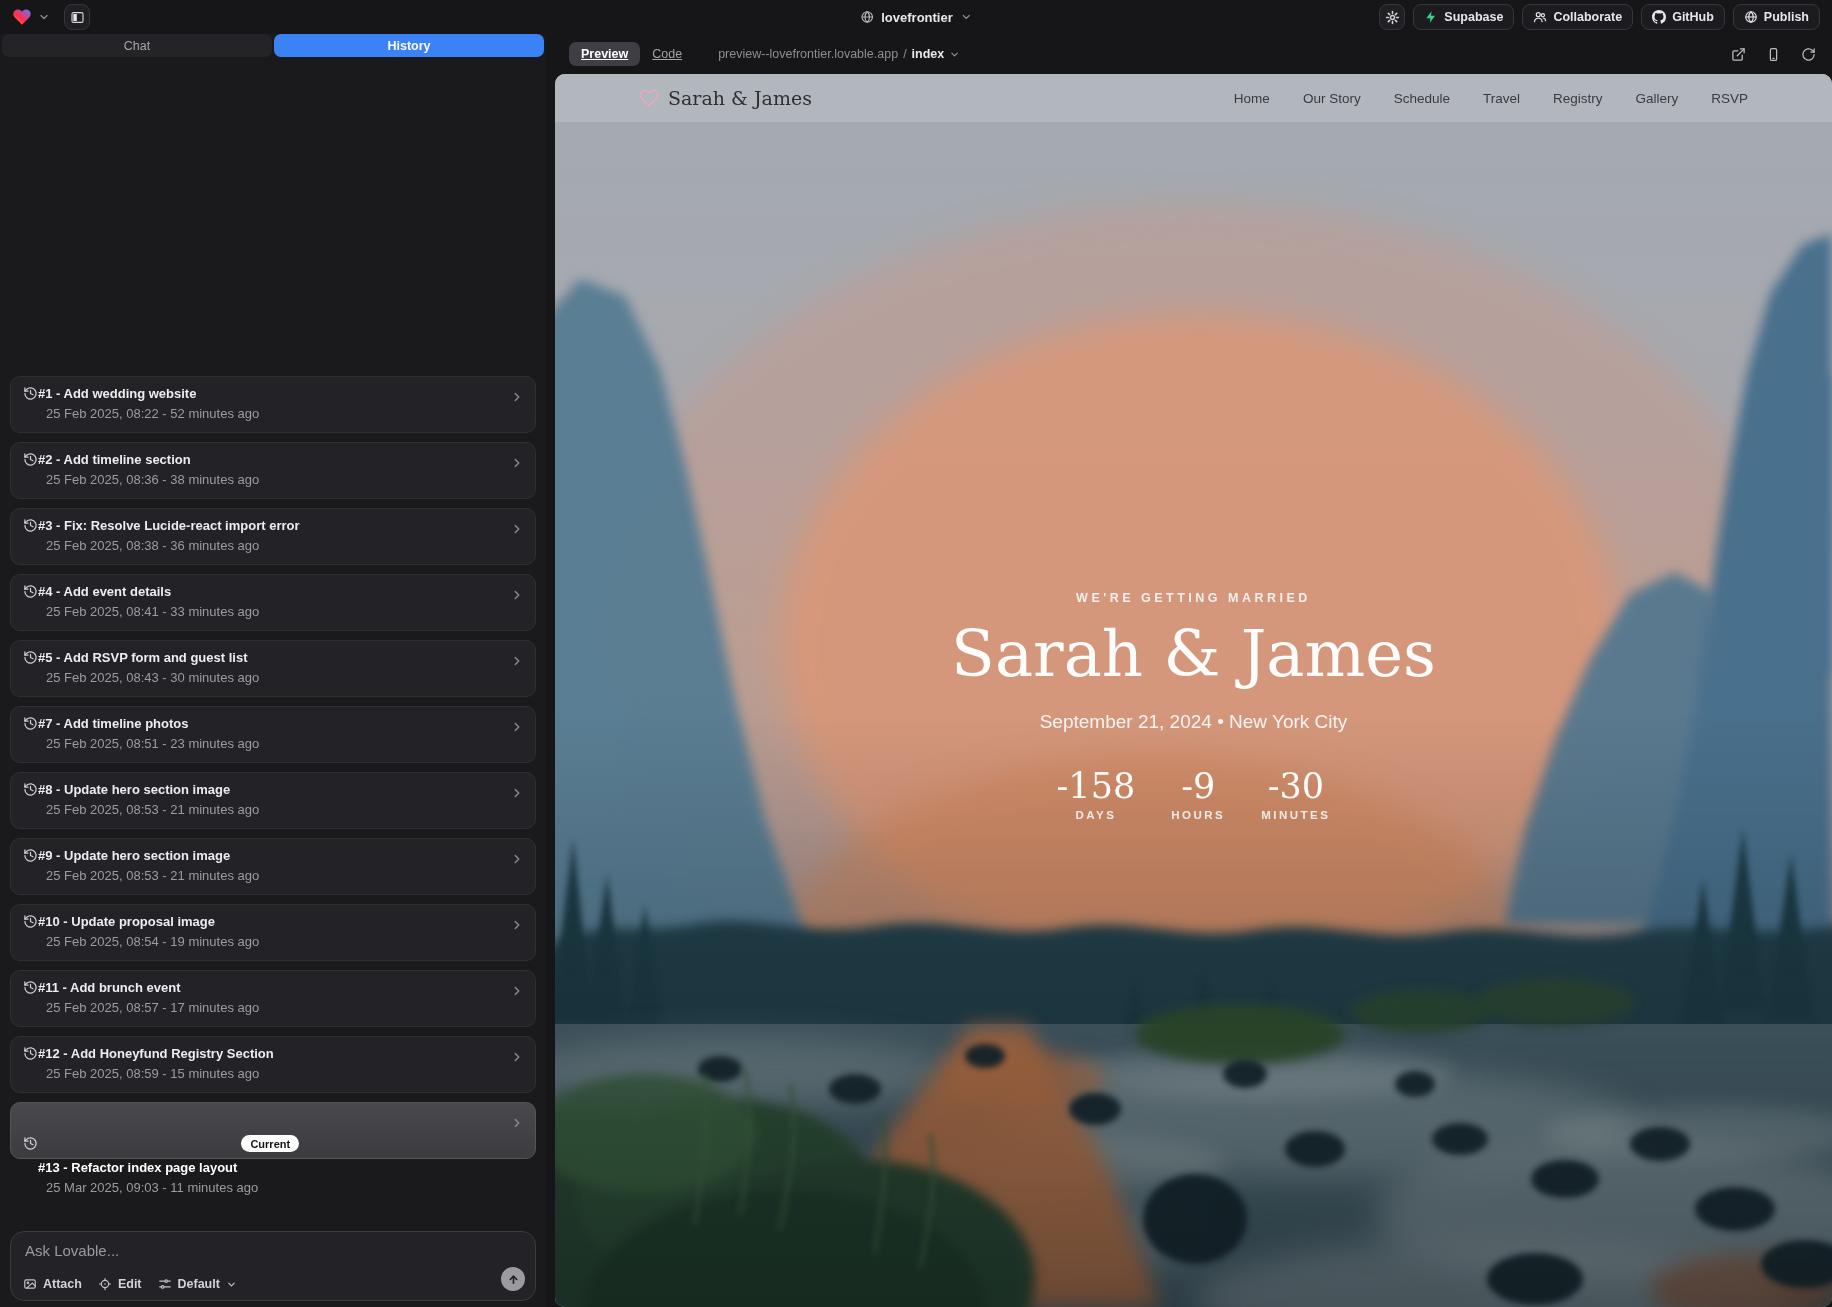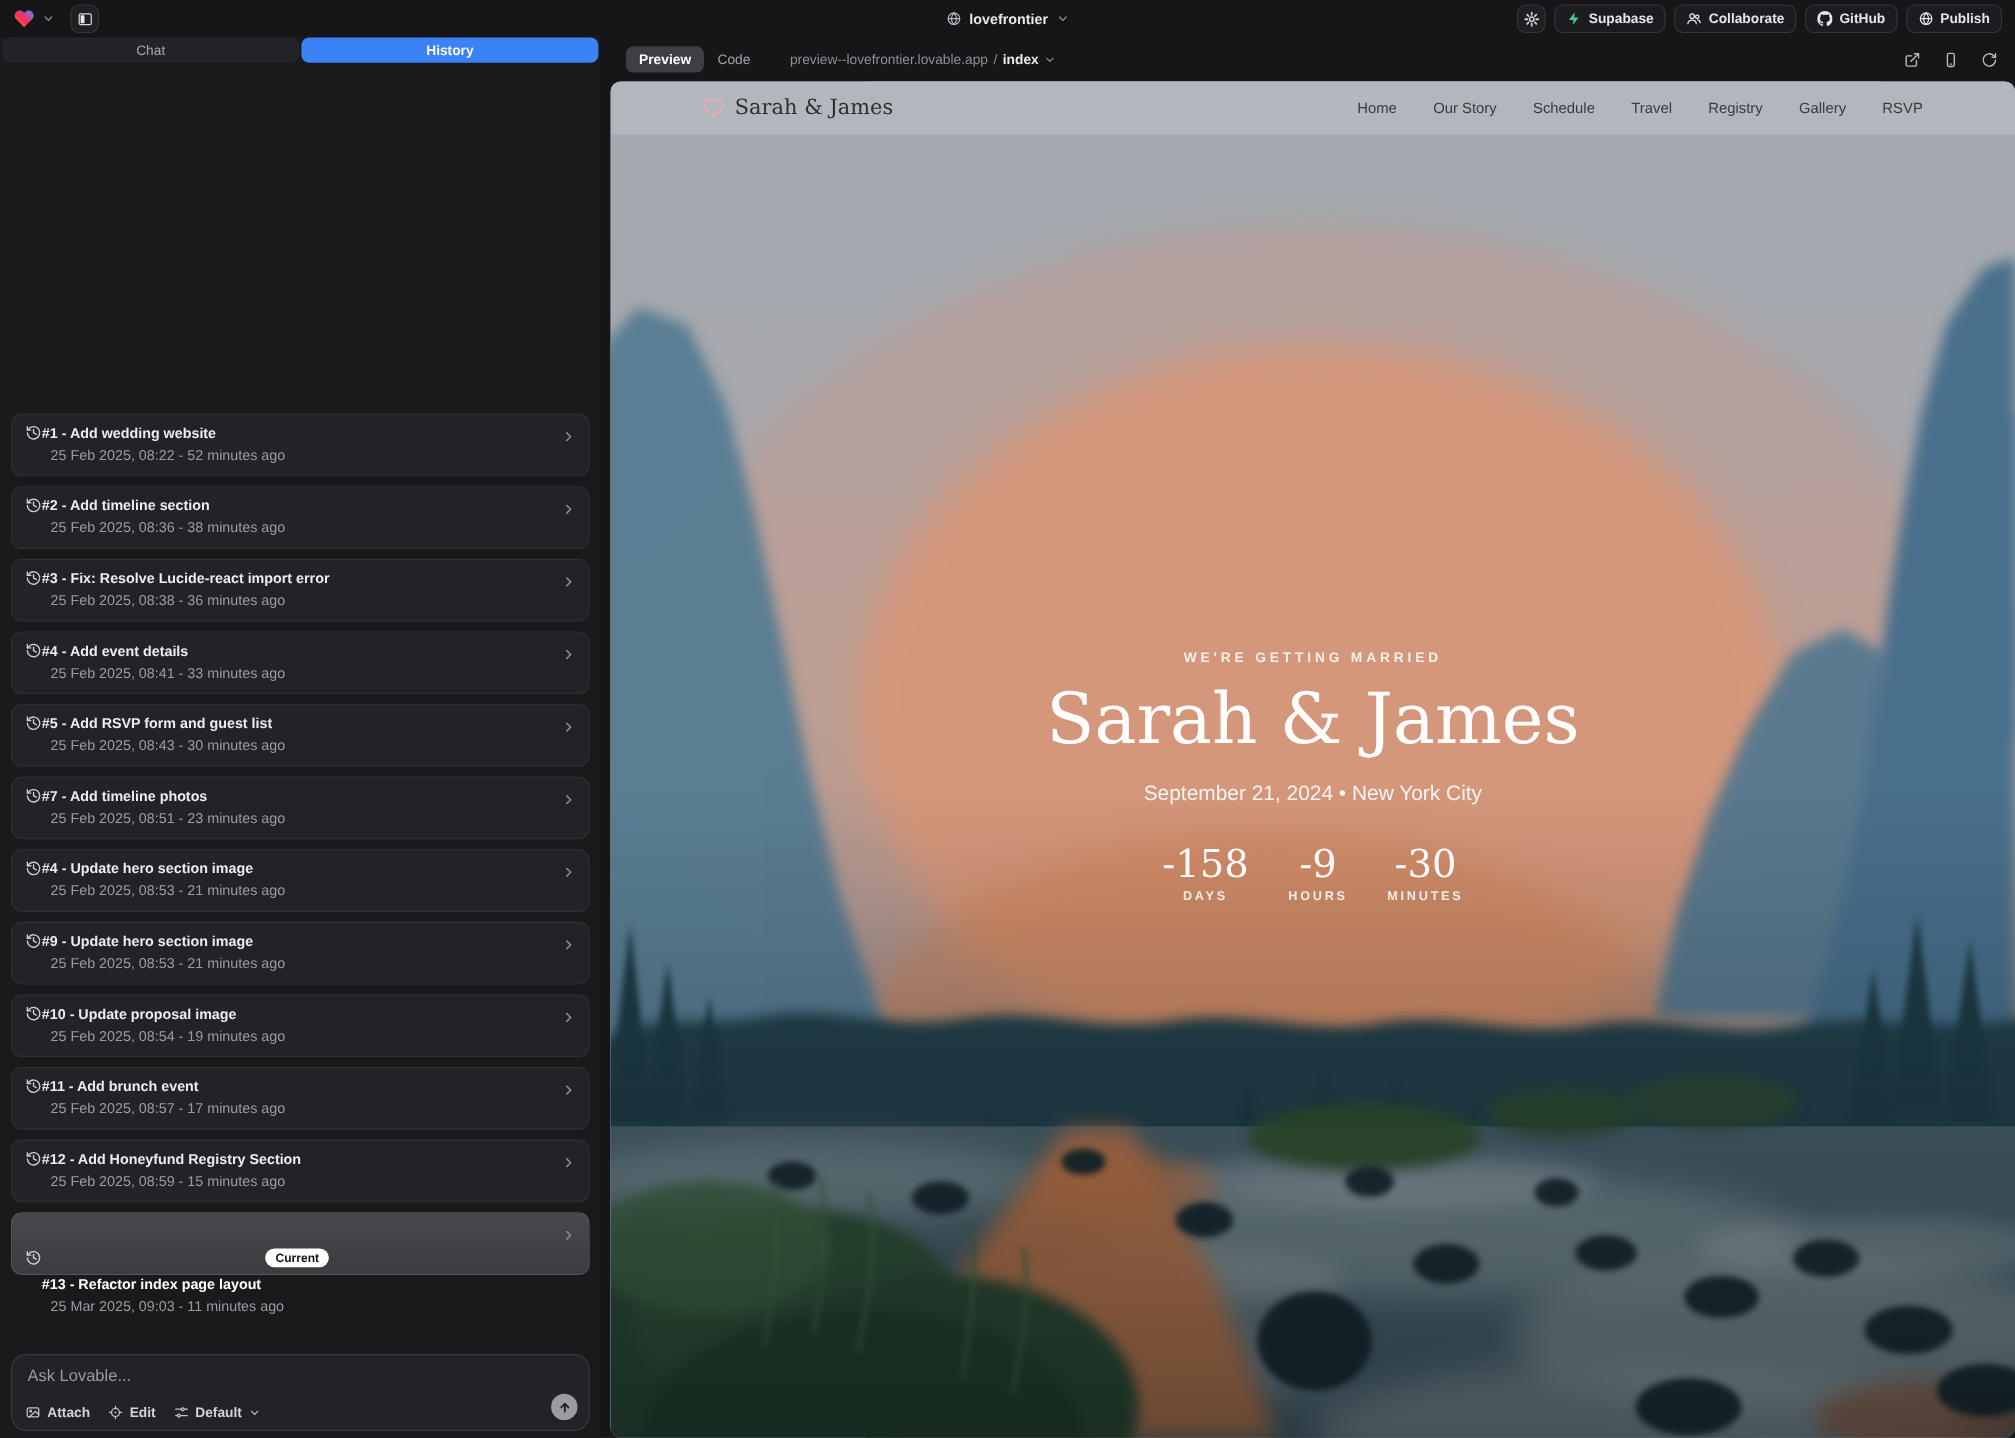--- a/index.html
+++ b/index.html
@@ -66,21 +66,21 @@
   .composer-act svg { width:14px; height:14px; color:#c4c4ca; }
   .composer-act .chev-sm { width:11px; height:11px; }
   .send-btn { position:absolute; right:10px; bottom:9px; width:24px; height:24px;
     border-radius:50%; background:#9b9b9f; display:flex; align-items:center;
     justify-content:center; cursor:pointer; }
   .send-btn svg { width:13px; height:13px; color:#1d1d20; }
 
   
   .preview { position:absolute; left:555px; top:34px; right:0; bottom:0; }
   .ptoolbar { height:40px; display:flex; align-items:center; padding:0 16px 0 14px; }
-  .ptab { font-size:12.5px; color:#a2a2a8; padding:5px 12px; border-radius:7px; cursor:pointer; }
+  .ptab { font-size:12.5px; color:#a2a2a8; padding:5px 12px; border-radius:7px; cursor:pointer;text-decoration:underline; }
   .ptab.active { background:#3e3e44; color:#ffffff; font-weight:600; }
   .purl { margin-left:24px; display:flex; align-items:center; gap:5px; font-size:12.5px;
     color:#8d8d94; cursor:pointer; }
   .purl .page { color:#e9e9ec; font-weight:600;text-align:right; }
   .purl .chev-sm { width:11px; height:11px; }
   .ptools { margin-left:auto; display:flex; align-items:center; gap:20px; color:#bcbcc2; }
   .ptools svg { width:15px; height:15px; cursor:pointer; }
 
   
   .site { position:absolute; left:0; right:0; top:40px; bottom:0;
@@ -299,21 +299,21 @@
         </svg>
       </div>
 
       <div class="hcard">
         <div class="hcard-row1">
           <svg class="hist" viewBox="0 0 24 24" fill="none" stroke="currentColor" stroke-width="2" stroke-linecap="round" stroke-linejoin="round">
             <path d="M3 12a9 9 0 1 0 2.6-6.4L3 8"></path>
             <path d="M3 3v5h5"></path>
             <path d="M12 7v5l4 2"></path>
           </svg>
-          <span class="hcard-title">#4 - Update hero section image</span>
+          <span class="hcard-title">#8 - Update hero section image</span>
 
         </div>
         <div class="hcard-meta">25 Feb 2025, 08:53 - 21 minutes ago</div>
         <svg class="hcard-chev" viewBox="0 0 24 24" fill="none" stroke="currentColor" stroke-width="2.4" stroke-linecap="round" stroke-linejoin="round">
           <path d="M9 6l6 6-6 6"></path>
         </svg>
       </div>
 
       <div class="hcard">
         <div class="hcard-row1">

